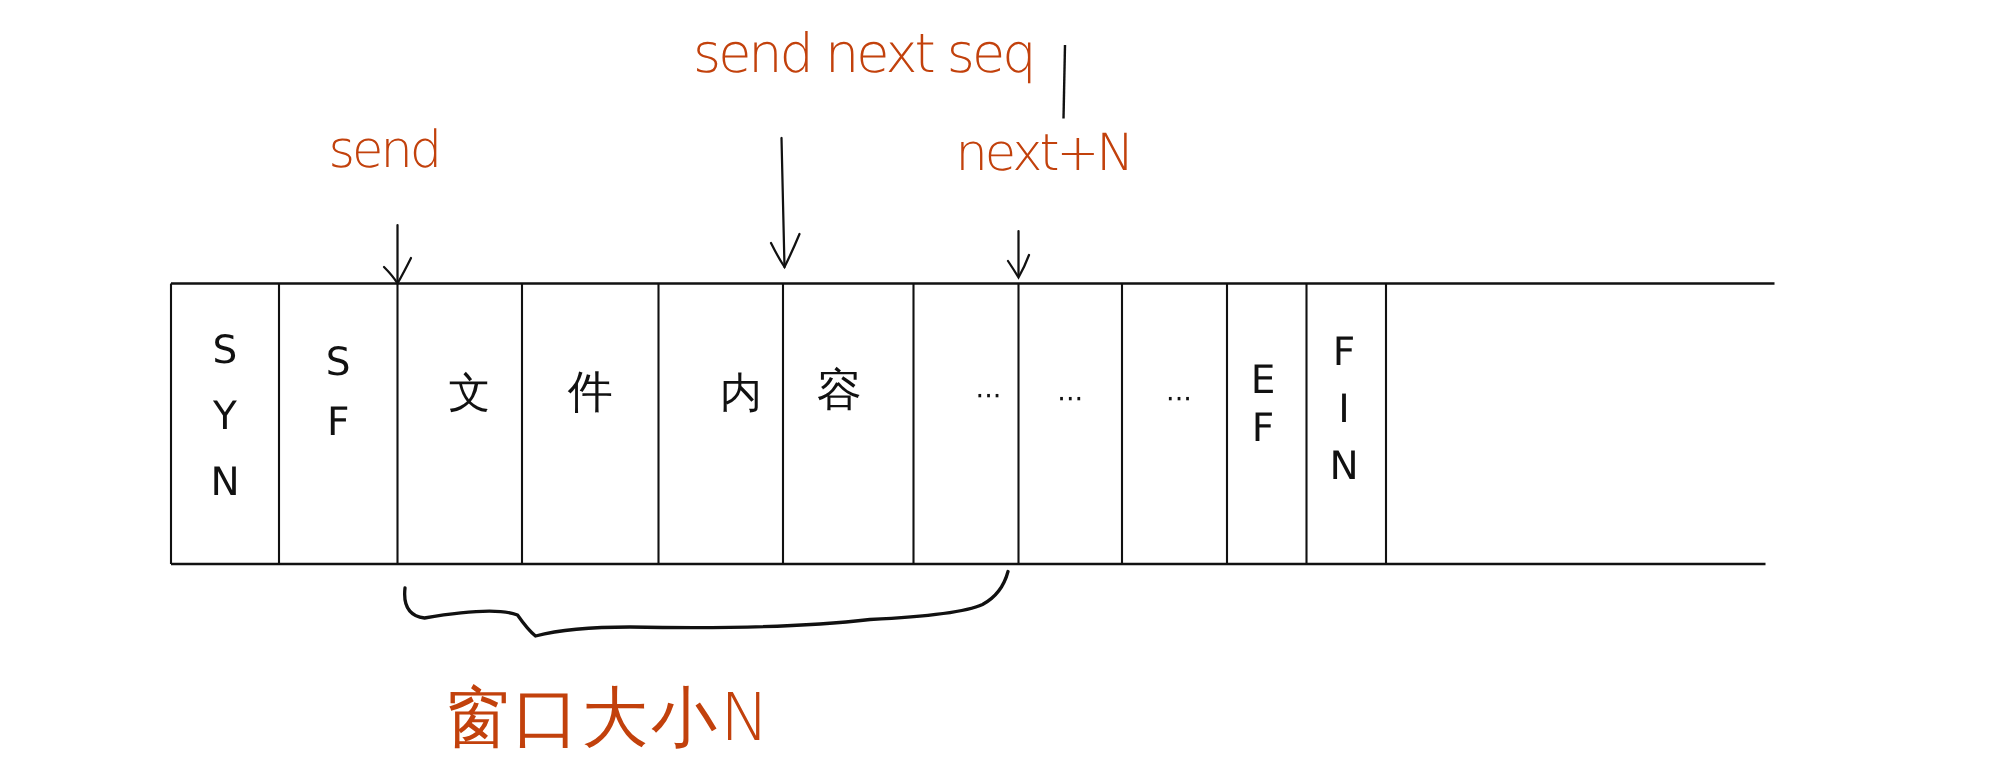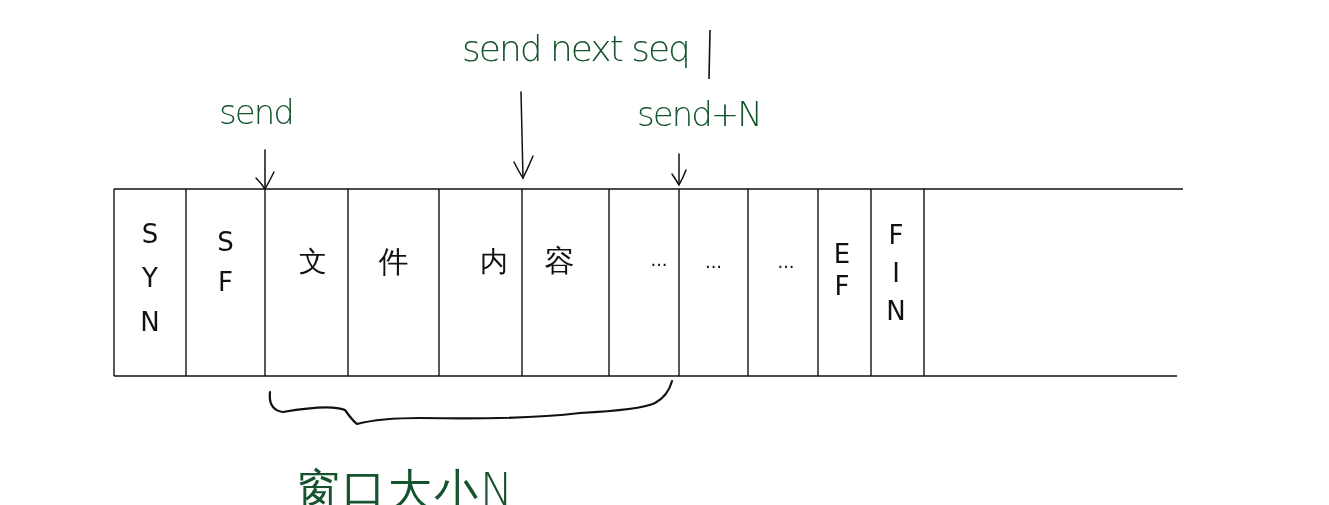--- a/index.html
+++ b/index.html
@@ -1,18 +1,18 @@
 <!DOCTYPE html>
 <html><head>
   <meta charset="utf-8">
   <style>
     html, body { margin: 0; padding: 0; background: #ffffff; }
     body { width: 1329px; height: 505px; position: relative; overflow: hidden; font-family: "DejaVu Sans", sans-serif; color: #111; }
     svg.canvas { position: absolute; left: 0; top: 0; }
-    .lbl { position: absolute; font-family: "DejaVu Sans", sans-serif; font-weight: 300; color: #14532d; white-space: nowrap; margin-top: 12px; }
+    .lbl { position: absolute; font-family: "DejaVu Sans", sans-serif; font-weight: 300; color: #c2410c; white-space: nowrap; }
     .cell-text { position: absolute; text-align: center; font-size: 26px; line-height: 34px; color: #111; }
     .vert { display: flex; flex-direction: column; align-items: center; }
     .vert span { display: block; }
   </style>
 </head>
 <body>
 
 <svg class="canvas" width="1329" height="505">
 
   <line x1="114" y1="189" x2="1183" y2="189" stroke="#111" stroke-width="1.6"></line>
@@ -48,21 +48,21 @@
     <path d="M672 174 Q676 180 679 185 Q683 178 686 170"></path>
   </g>
 
   <path d="M710 30 L709 79" stroke="#111" stroke-width="1.6" fill="none"></path>
 
   <path d="M270 392 Q268 410 283 412 Q330 404 345 410 Q352 420 357 424 Q380 418 420 418 Q520 420 580 413 Q640 410 655 403 Q668 396 672 381" fill="none" stroke="#111" stroke-width="2.2" stroke-linecap="round"></path>
 </svg>
 
 <div class="lbl" style="left:219px; top:80px; font-size:34px; letter-spacing:-2px;">send</div>
 <div class="lbl" style="left:462px; top:16px; font-size:36px; letter-spacing:-2px;">send next seq</div>
-<div class="lbl" style="left:637px; top:82px; font-size:34px; letter-spacing:-2px;">send+N</div>
+<div class="lbl" style="left:637px; top:82px; font-size:34px; letter-spacing:-2px;">next+N</div>
 <div class="lbl" style="left:296px; top:449px; font-size:44px; letter-spacing:2px;">窗口大小N</div>
 
 <div class="cell-text vert" style="left:114px; top:212px; width:72px; line-height:44px;">
   <span>S</span>
   <span>Y</span>
   <span>N</span>
 </div>
 <div class="cell-text vert" style="left:186px; top:222px; width:79px; line-height:40px;">
   <span>S</span>
   <span>F</span>

